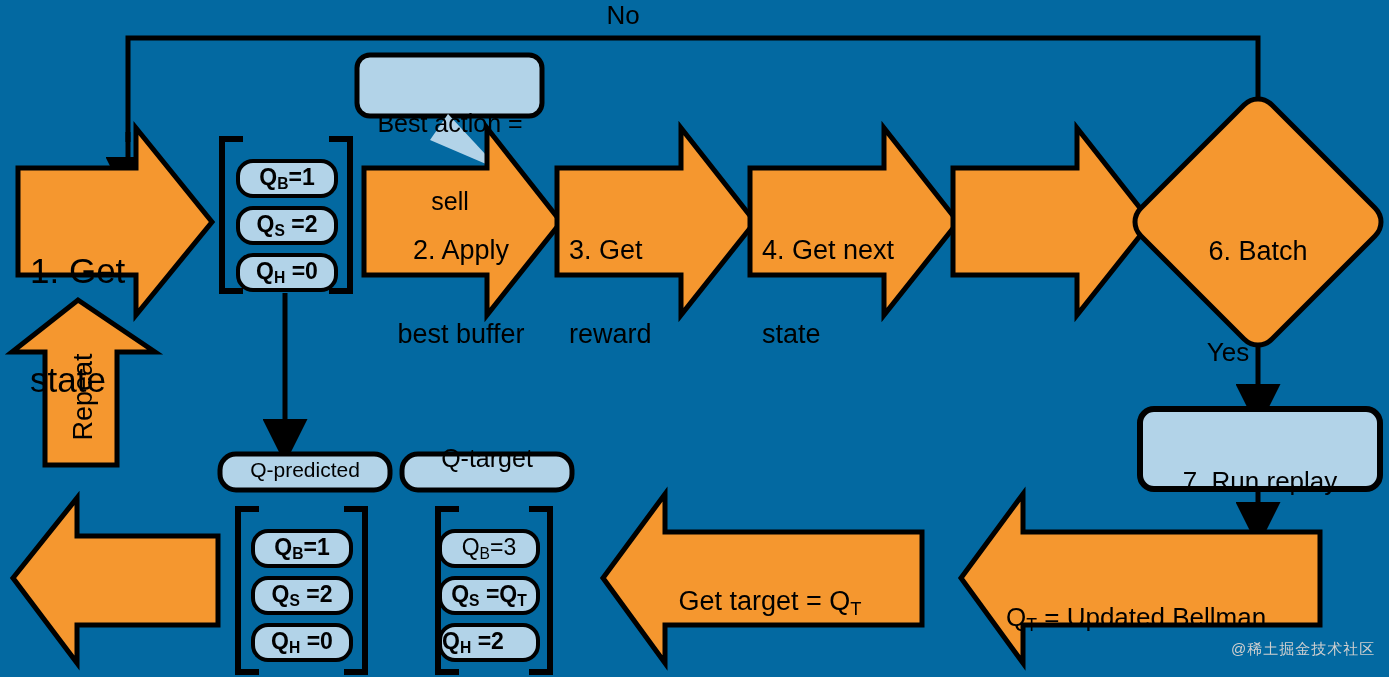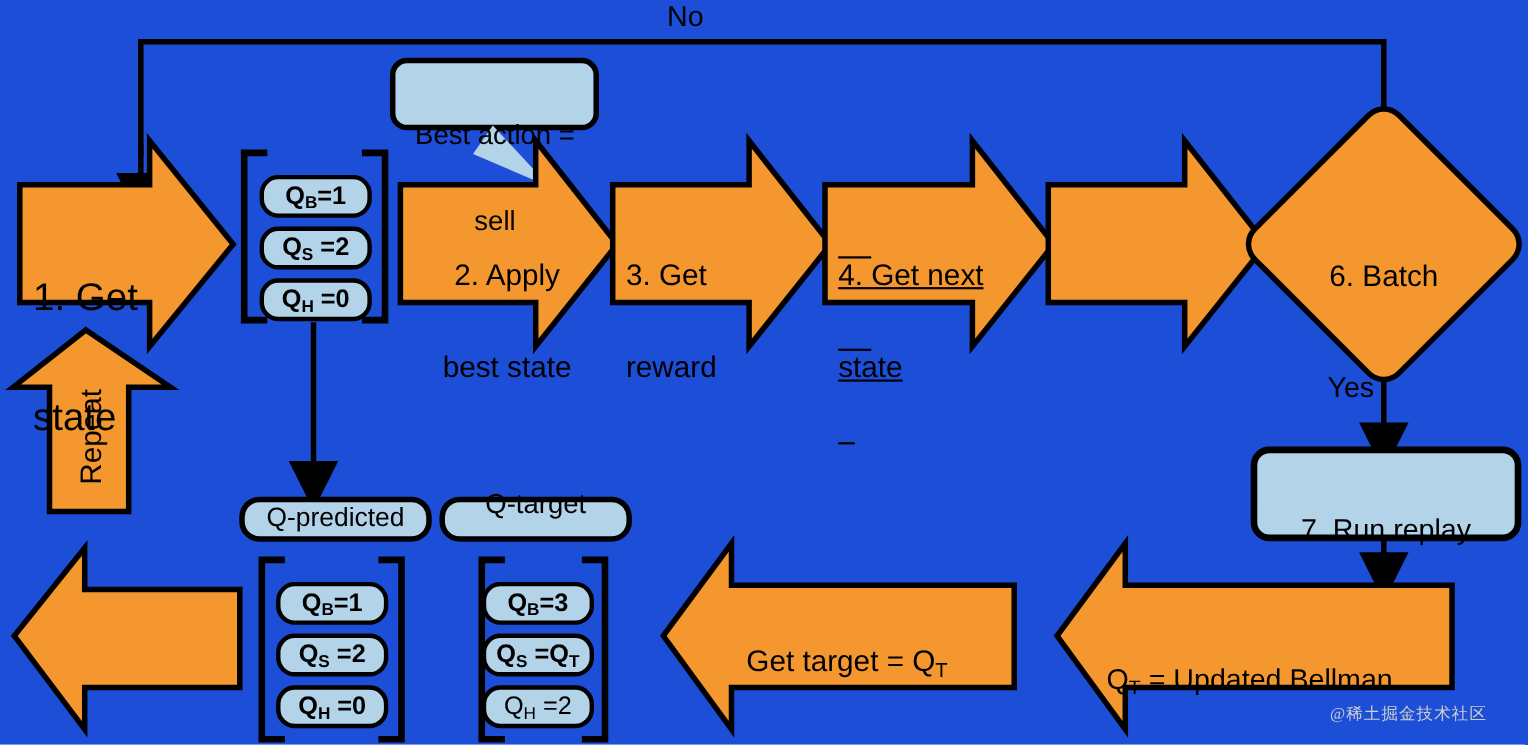--- a/index.html
+++ b/index.html
@@ -1,40 +1,41 @@
 <!DOCTYPE html>
 <html><head>
 <meta charset="utf-8">
 <style>
   html,body{margin:0;padding:0;background:#ffffff;}
   body{font-family:"Liberation Sans", sans-serif;}
   #canvas{
     position:relative;
     width:1389px;height:677px;
-    background:#1d4ed8;
+    background:#0369a1;
     overflow:hidden;
   }
   #canvas svg.layer{position:absolute;left:0;top:0;width:1389px;height:677px;}
   .lbl{
     position:absolute;
     color:#000;
     font-family:"Liberation Sans", sans-serif;
     line-height:1.04;
     white-space:pre;
     pointer-events:none;
   }
   .lbl.ctr{text-align:center;}
   .lbl.lft{text-align:left;}
   .sub{font-size:0.68em;vertical-align:-0.28em;}
   .watermark{
     position:absolute;
     color:#cfcfcf;
     font-size:15px;
     letter-spacing:1px;
-    font-family:Liberation Serif, serif;
+    font-family:Liberation Sans, sans-serif;
+    margin-left:22px;
   }
 </style>
 </head>
 <body>
 
 <div id="canvas">
 
   <svg class="layer" viewBox="0 0 1389 677">
     <defs>
       <marker id="ah" markerWidth="9" markerHeight="9" refX="4.2" refY="4.5" orient="auto">
@@ -174,59 +175,59 @@
     <div>Best action =</div>
     <div>sell</div>
   </div>
 
   <div class="lbl ctr" style="left:238px;top:166px;width:98px;font-size:23px;font-weight:bold;"><span>Q</span><span class="sub">B</span><span>=1</span></div>
   <div class="lbl ctr" style="left:238px;top:213px;width:98px;font-size:23px;font-weight:bold;"><span>Q</span><span class="sub">S</span><span> =2</span></div>
   <div class="lbl ctr" style="left:238px;top:260px;width:98px;font-size:23px;font-weight:bold;"><span>Q</span><span class="sub">H</span><span> =0</span></div>
 
   <div class="lbl lft" style="left:376px;top:180px;width:170px;font-size:27px;text-align:center;">
     <div>2. Apply</div>
-    <div>best state</div>
+    <div>best buffer</div>
   </div>
 
   <div class="lbl lft" style="left:569px;top:180px;width:130px;font-size:27px;">
     <div>3. Get</div>
     <div>reward</div>
   </div>
 
-  <div class="lbl lft" style="left:762px;top:180px;width:180px;font-size:27px;text-decoration:underline;">
+  <div class="lbl lft" style="left:762px;top:180px;width:180px;font-size:27px;">
     <div>4. Get next</div>
     <div>state</div>
   </div>
 
 
   <div class="lbl ctr" style="left:1150px;top:181px;width:216px;font-size:27px;">
     <div>6. Batch</div>
   </div>
 
   <div class="lbl ctr" style="left:1142px;top:414px;width:236px;font-size:26px;">
     <div>7. Run replay</div>
   </div>
 
   <div class="lbl lft" style="left:1006px;top:550px;width:320px;font-size:26px;">
     <div><span>Q</span><span class="sub">T</span><span> = Updated Bellman</span></div>
     
   </div>
 
   <div class="lbl ctr" style="left:625px;top:563px;width:290px;font-size:27px;margin-top:24px;"><span>Get target = Q</span><span class="sub">T</span></div>
 
-  <div class="lbl ctr" style="left:220px;top:459px;width:170px;font-size:24px;">Q-predicted</div>
+  <div class="lbl ctr" style="left:220px;top:459px;width:170px;font-size:21px;">Q-predicted</div>
 
   <div class="lbl ctr" style="left:253px;top:536px;width:98px;font-size:23px;font-weight:bold;"><span>Q</span><span class="sub">B</span><span>=1</span></div>
   <div class="lbl ctr" style="left:253px;top:583px;width:98px;font-size:23px;font-weight:bold;"><span>Q</span><span class="sub">S</span><span> =2</span></div>
   <div class="lbl ctr" style="left:253px;top:630px;width:98px;font-size:23px;font-weight:bold;"><span>Q</span><span class="sub">H</span><span> =0</span></div>
 
   <div class="lbl ctr" style="left:402px;top:445px;width:170px;font-size:25px;">Q-target</div>
 
-  <div class="lbl ctr" style="left:440px;top:536px;width:98px;font-size:23px;font-weight:bold;"><span>Q</span><span class="sub">B</span><span>=3</span></div>
+  <div class="lbl ctr" style="left:440px;top:536px;width:98px;font-size:23px;font-weight:normal;"><span>Q</span><span class="sub">B</span><span>=3</span></div>
   <div class="lbl ctr" style="left:440px;top:583px;width:98px;font-size:23px;font-weight:bold;"><span>Q</span><span class="sub">S</span><span> =Q</span><span class="sub">T</span></div>
-  <div class="lbl ctr" style="left:440px;top:630px;width:98px;font-size:23px;font-weight:normal;"><span>Q</span><span class="sub">H</span><span> =2</span></div>
+  <div class="lbl ctr" style="left:424px;top:630px;width:98px;font-size:23px;font-weight:bold;"><span>Q</span><span class="sub">H</span><span> =2</span></div>
 
 
   <div class="lbl ctr" style="left:28px;top:383px;width:110px;font-size:27px;transform:rotate(-90deg);transform-origin:center center;">Repeat</div>
 
   <div class="watermark" style="left:1209px;top:640px;">@稀土掘金技术社区</div>
 
 </div>
 
 </body></html>

